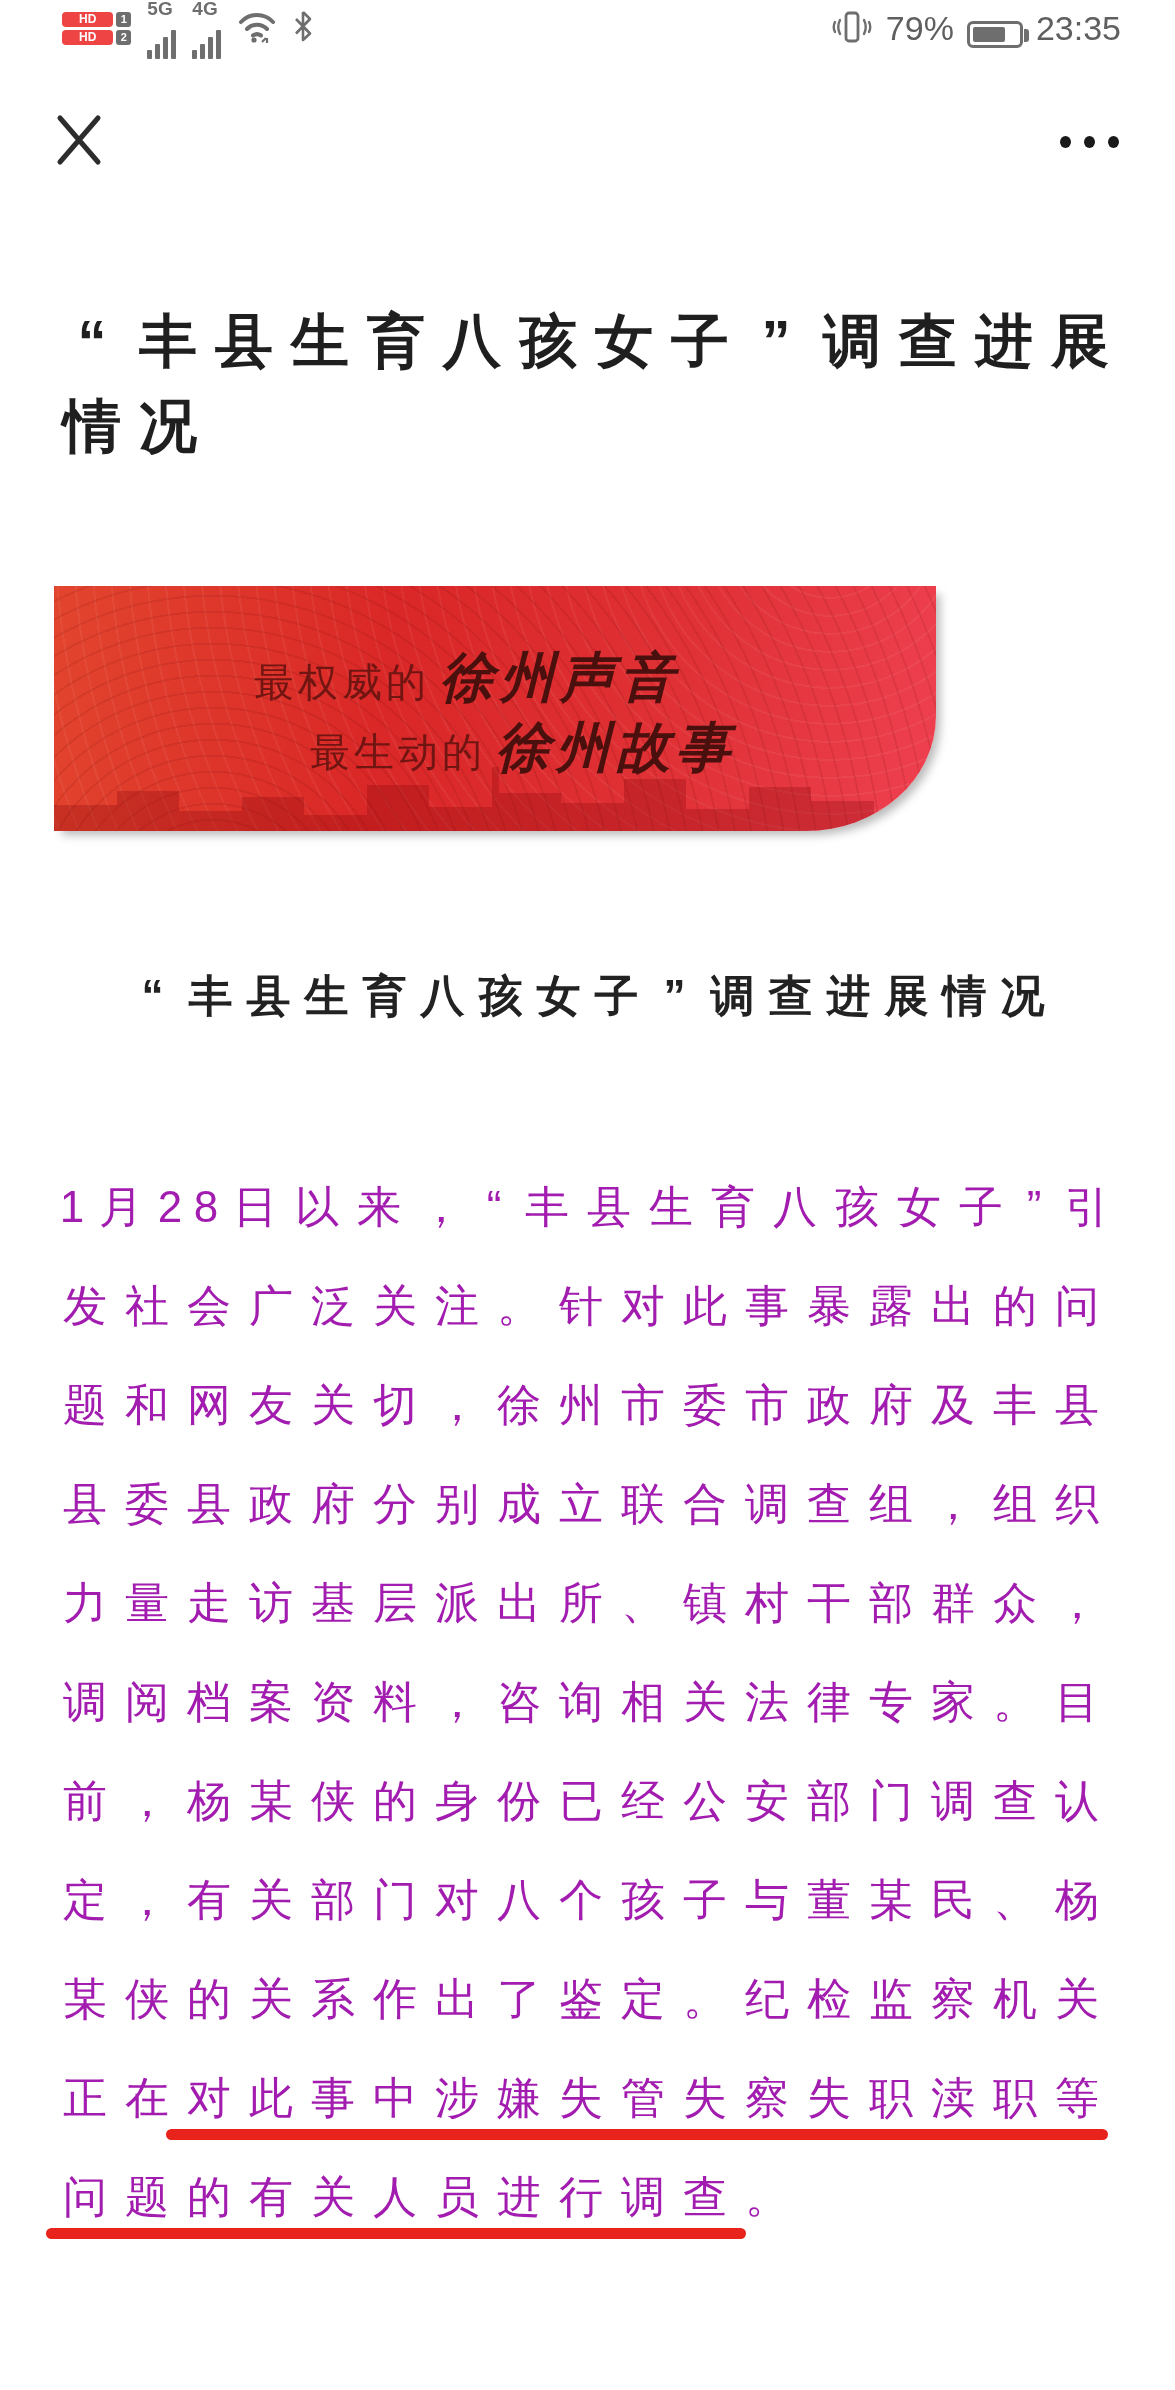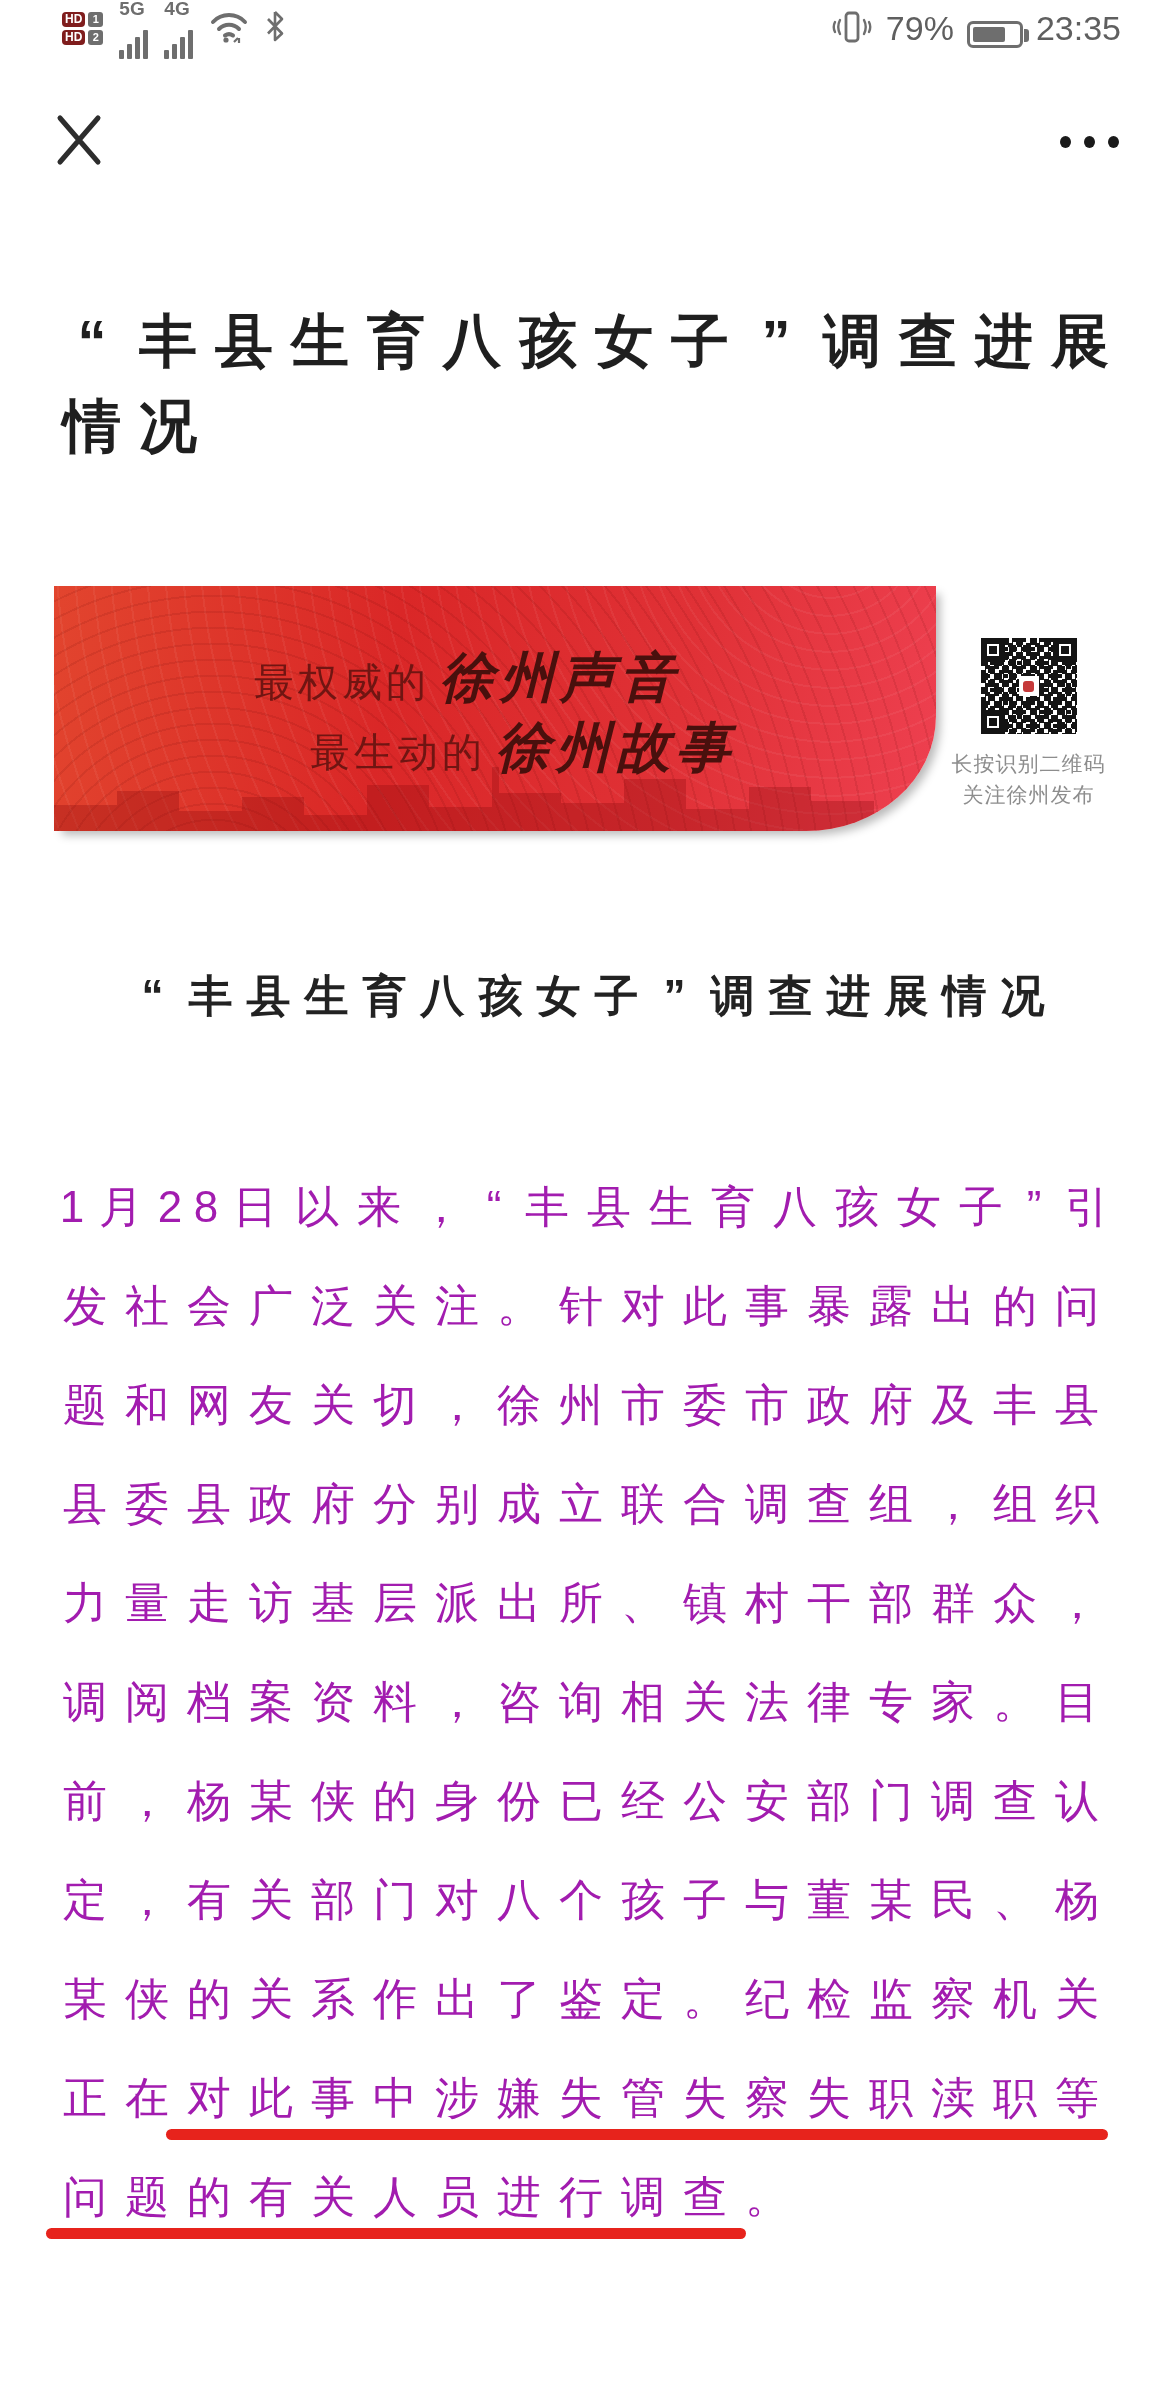--- a/index.html
+++ b/index.html
@@ -5,22 +5,22 @@
   html,body{margin:0;padding:0;background:#fff;}
   .phone{width:1175px;height:2390px;background:#ffffff;position:relative;overflow:hidden;
          font-family:"Liberation Sans","DejaVu Sans",sans-serif;}
 
   
   .statusbar{display:flex;justify-content:space-between;align-items:center;
              height:50px;box-sizing:border-box;padding:6px 54px 0 62px;}
   .sb-left{display:flex;align-items:center;gap:16px;}
   .sim-col{display:flex;flex-direction:column;gap:3px;}
   .sim-row{display:flex;gap:3px;align-items:center;}
-  .hd-badge{background:#7f1d1d;color:#fff;font-size:12px;font-weight:bold;
-            border-radius:4px;padding:1px 3px;line-height:13px;}
+  .hd-badge{background:#ef4444;color:#fff;font-size:12px;font-weight:bold;
+            border-radius:4px;padding:1px 17px;line-height:13px;}
   .hd-num{background:#6e6e6e;color:#fff;font-size:11px;font-weight:bold;border-radius:3px;
           width:15px;height:15px;display:flex;align-items:center;justify-content:center;}
   .net{display:flex;align-items:flex-start;gap:3px;flex-direction:column;}
   .net-label{font-size:19px;font-weight:bold;color:#6e6e6e;margin-top:1px;}
   .bars{display:flex;align-items:flex-end;gap:3px;height:32px;margin-top:4px;}
   .bars i{display:block;width:5px;background:#6e6e6e;border-radius:1px;}
   .bars i:nth-child(1){height:9px}.bars i:nth-child(2){height:15px}
   .bars i:nth-child(3){height:22px}.bars i:nth-child(4){height:29px}
   .sb-right{display:flex;align-items:flex-end;gap:13px;}
   .pct,.time{font-size:34px;color:#5f5f5f;}
@@ -200,34 +200,20 @@
             <i style="height:30px"></i>
             <i style="height:18px"></i>
         </div>
         <div class="slogan1">
           <span class="slogan-prefix">最权威的</span><span class="slogan-script">徐州声音</span>
         </div>
         <div class="slogan2">
           <span class="slogan-prefix">最生动的</span><span class="slogan-script">徐州故事</span>
         </div>
       </div>
-      <div class="qr-area">
-        <div class="qr-box">
-          <i class="finder f-tl"></i>
-            <i class="finder f-tr"></i>
-            <i class="finder f-bl"></i>
-          <span class="qr-logo">
-              <i></i>
-            </span>
-        </div>
-        <div class="qr-caption">
-          <div>长按识别二维码</div>
-          <div>关注徐州发布</div>
-        </div>
-      </div>
     </div>
 
     <div class="heading-grid chargrid"><span class="w-q">“</span><span class="w-cjk">丰</span><span class="w-cjk">县</span><span class="w-cjk">生</span><span class="w-cjk">育</span><span class="w-cjk">八</span><span class="w-cjk">孩</span><span class="w-cjk">女</span><span class="w-cjk">子</span><span class="w-q">”</span><span class="w-cjk">调</span><span class="w-cjk">查</span><span class="w-cjk">进</span><span class="w-cjk">展</span><span class="w-cjk">情</span><span class="w-cjk">况</span></div>
 
     <div class="body-block">
         <div class="body-line"><span class="w-nar">1</span><span class="w-cjk">月</span><span class="w-nar">2</span><span class="w-nar">8</span><span class="w-cjk">日</span><span class="w-cjk">以</span><span class="w-cjk">来</span><span class="w-cjk">，</span><span class="w-q">“</span><span class="w-cjk">丰</span><span class="w-cjk">县</span><span class="w-cjk">生</span><span class="w-cjk">育</span><span class="w-cjk">八</span><span class="w-cjk">孩</span><span class="w-cjk">女</span><span class="w-cjk">子</span><span class="w-q">”</span><span class="w-cjk">引</span></div>
         <div class="body-line"><span class="w-cjk">发</span><span class="w-cjk">社</span><span class="w-cjk">会</span><span class="w-cjk">广</span><span class="w-cjk">泛</span><span class="w-cjk">关</span><span class="w-cjk">注</span><span class="w-cjk">。</span><span class="w-cjk">针</span><span class="w-cjk">对</span><span class="w-cjk">此</span><span class="w-cjk">事</span><span class="w-cjk">暴</span><span class="w-cjk">露</span><span class="w-cjk">出</span><span class="w-cjk">的</span><span class="w-cjk">问</span></div>
         <div class="body-line"><span class="w-cjk">题</span><span class="w-cjk">和</span><span class="w-cjk">网</span><span class="w-cjk">友</span><span class="w-cjk">关</span><span class="w-cjk">切</span><span class="w-cjk">，</span><span class="w-cjk">徐</span><span class="w-cjk">州</span><span class="w-cjk">市</span><span class="w-cjk">委</span><span class="w-cjk">市</span><span class="w-cjk">政</span><span class="w-cjk">府</span><span class="w-cjk">及</span><span class="w-cjk">丰</span><span class="w-cjk">县</span></div>
         <div class="body-line"><span class="w-cjk">县</span><span class="w-cjk">委</span><span class="w-cjk">县</span><span class="w-cjk">政</span><span class="w-cjk">府</span><span class="w-cjk">分</span><span class="w-cjk">别</span><span class="w-cjk">成</span><span class="w-cjk">立</span><span class="w-cjk">联</span><span class="w-cjk">合</span><span class="w-cjk">调</span><span class="w-cjk">查</span><span class="w-cjk">组</span><span class="w-cjk">，</span><span class="w-cjk">组</span><span class="w-cjk">织</span></div>
         <div class="body-line"><span class="w-cjk">力</span><span class="w-cjk">量</span><span class="w-cjk">走</span><span class="w-cjk">访</span><span class="w-cjk">基</span><span class="w-cjk">层</span><span class="w-cjk">派</span><span class="w-cjk">出</span><span class="w-cjk">所</span><span class="w-cjk">、</span><span class="w-cjk">镇</span><span class="w-cjk">村</span><span class="w-cjk">干</span><span class="w-cjk">部</span><span class="w-cjk">群</span><span class="w-cjk">众</span><span class="w-cjk">，</span></div>

